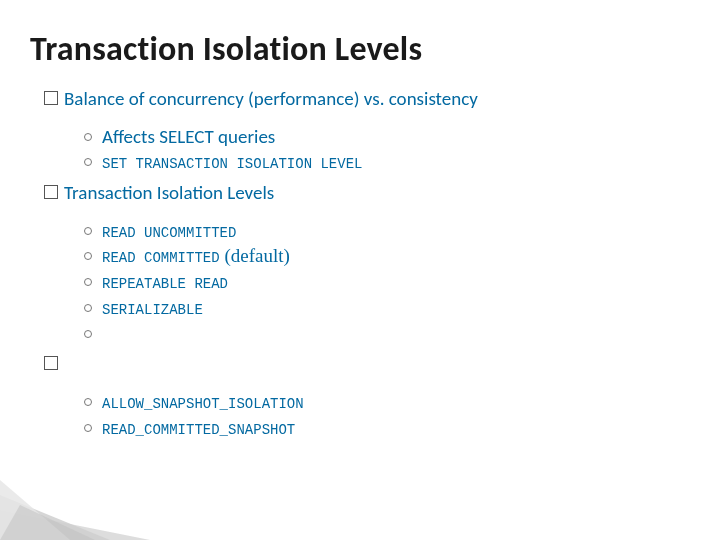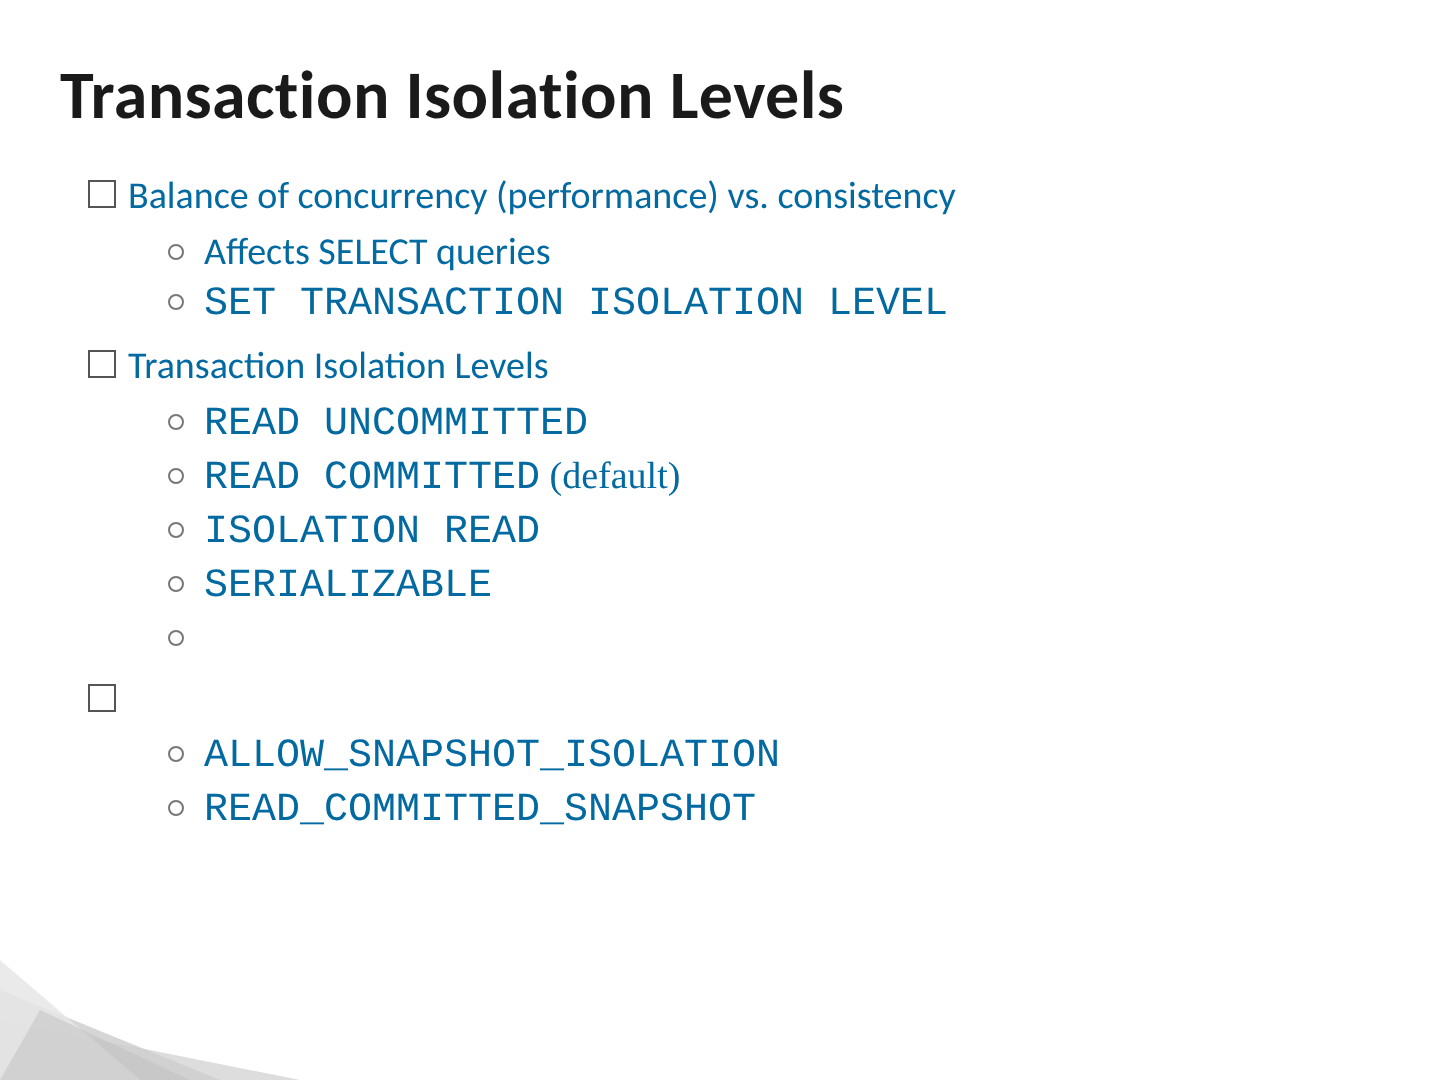--- a/index.html
+++ b/index.html
@@ -42,38 +42,38 @@
     border: 1.5px solid #555;
     margin-right: 6px;
     position: relative;
     top: 0px;
   }
   .lvl1 .lead {
     display: inline;
   }
   .sub {
     padding-left: 40px;
-    margin: 3px 0 6px 0;
+    margin: 13px 0 6px 0;
   }
   .sub .row {
     margin: 1px 0;
   }
   .sub .dot {
     display: inline-block;
     width: 6px;
     height: 6px;
     border: 1.4px solid #777;
     border-radius: 50%;
     margin-right: 10px;
     position: relative;
     top: -2px;
   }
   .mono {
     font-family: Consolas, "Courier New", monospace;
-    font-size: 20px;
+    font-size: 14px;
   }
   .suffix {
     font-family: Liberation Serif, serif;
   }
   .decor {
     position: absolute;
     left: 0;
     bottom: 0;
     width: 220px;
     height: 70px;
@@ -90,21 +90,21 @@
   <div class="body" id="body">
       <div class="lvl1"><span class="bullet-box"></span><span class="lead">Balance</span><span> of concurrency (performance) vs. consistency</span></div>
       <div class="sub">
         <div class="row"><span class="dot"></span><span>Affects SELECT queries</span></div>
         <div class="row"><span class="dot"></span><span class="mono">SET TRANSACTION ISOLATION LEVEL</span></div>
       </div>
       <div class="lvl1"><span class="bullet-box"></span><span class="lead">Transaction</span><span> Isolation Levels</span></div>
       <div class="sub">
         <div class="row"><span class="dot"></span><span class="mono">READ UNCOMMITTED</span></div>
         <div class="row"><span class="dot"></span><span class="mono">READ COMMITTED</span><span class="suffix"> (default)</span></div>
-        <div class="row"><span class="dot"></span><span class="mono">ISOLATION READ</span></div>
+        <div class="row"><span class="dot"></span><span class="mono">REPEATABLE READ</span></div>
         <div class="row"><span class="dot"></span><span class="mono">SERIALIZABLE</span></div>
         <div class="row"><span class="dot"></span></div>
       </div>
       <div class="lvl1"><span class="bullet-box"></span><span></span></div>
       <div class="sub">
         <div class="row"><span class="dot"></span><span class="mono">ALLOW_SNAPSHOT_ISOLATION</span></div>
         <div class="row"><span class="dot"></span><span class="mono">READ_COMMITTED_SNAPSHOT</span></div>
       </div>
     </div>
 </div>

